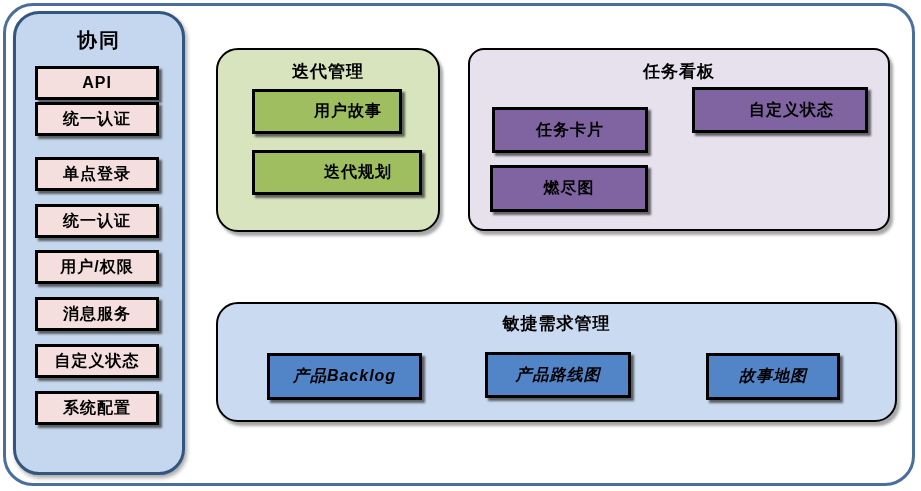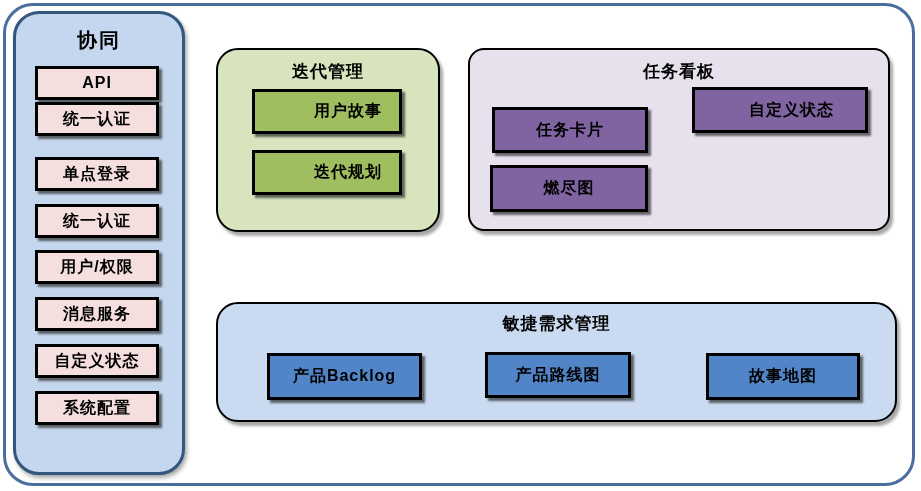--- a/index.html
+++ b/index.html
@@ -87,21 +87,21 @@
     background: var(--kanban_panel_fill, #E6E1ED);
     border-radius: 16px;
   }
   .panel-kanban .box { background: var(--kanban_item_fill, #8064A2); }
   .panel-requirements {
     left: 216px; top: 302px;
     width: 681px; height: 120px;
     background: var(--requirements_panel_fill, #C9DAF1);
     border-radius: 22px;
   }
-  .panel-requirements .box { background: var(--requirements_item_fill, #5285C8); }
+  .panel-requirements .box { background: var(--requirements_item_fill, #5285C8); font-style: italic; }
   .panel-requirements .panel-title { margin-top: 8px; }
 </style>
 </head>
 <body>
 
 <div class="stage">
 
   <div class="outer-frame"></div>
 
   <section class="sidebar">
@@ -112,30 +112,30 @@
     <div class="box" style="top:190px">统一认证</div>
     <div class="box" style="top:236px">用户/权限</div>
     <div class="box" style="top:283px">消息服务</div>
     <div class="box" style="top:330px">自定义状态</div>
     <div class="box" style="top:377px">系统配置</div>
   </section>
 
   <section class="panel panel-iteration">
     <div class="panel-title">迭代管理</div>
     <div class="box" style="left:34px; top:39px;  width:150px; height:45px;">用户故事</div>
-    <div class="box" style="left:34px; top:100px; width:150px; height:45px;">迭代规划</div>
+    <div class="box" style="left:34px; top:100px; width:170px; height:45px;">迭代规划</div>
   </section>
 
   <section class="panel panel-kanban">
     <div class="panel-title">任务看板</div>
     <div class="box" style="left:22px;  top:37px;  width:156px; height:46px;margin-top:20px;">任务卡片</div>
     <div class="box" style="left:222px; top:37px;  width:176px; height:46px;padding-left:23px;">自定义状态</div>
     <div class="box" style="left:20px;  top:115px; width:158px; height:47px;">燃尽图</div>
   </section>
 
   <section class="panel panel-requirements">
     <div class="panel-title">敏捷需求管理</div>
     <div class="box" style="left:49px;  top:49px; width:155px; height:47px;">产品Backlog</div>
     <div class="box" style="left:267px; top:48px; width:146px; height:46px;">产品路线图</div>
-    <div class="box" style="left:488px; top:49px; width:154px; height:47px;">故事地图</div>
+    <div class="box" style="left:488px; top:49px; width:134px; height:47px;">故事地图</div>
   </section>
 
 </div>
 
 </body></html>

